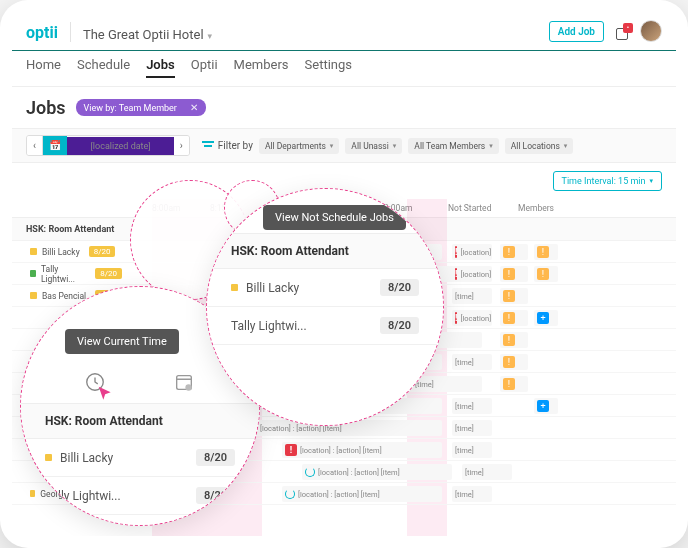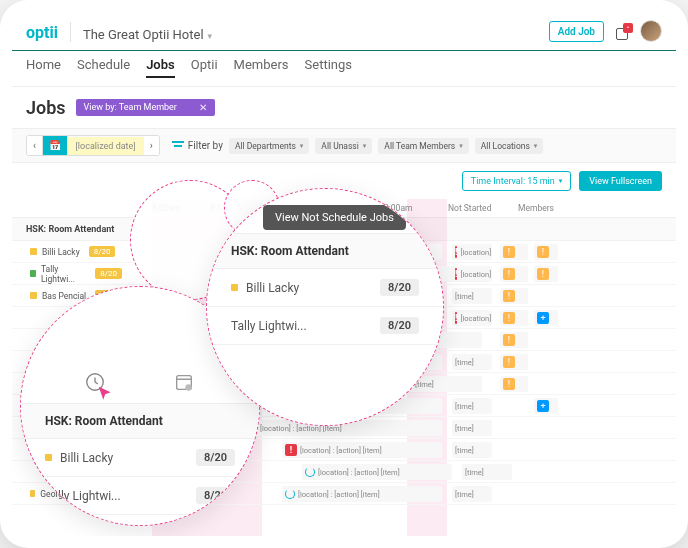--- a/index.html
+++ b/index.html
@@ -22,30 +22,30 @@
   .avatar{width:22px;height:22px;border-radius:50%;background:linear-gradient(135deg,#7a5c44,#c9a27a);border:1px solid #ddd}
 
   
   .nav{display:flex;gap:16px;padding:6px 14px 8px;border-bottom:1px solid #eee}
   .nav a{font-size:13px;color:#666;text-decoration:none;padding-bottom:4px}
   .nav a.active{color:#222;border-bottom:2px solid #222;font-weight:600}
 
   
   .ph{display:flex;align-items:center;gap:10px;padding:10px 14px}
   .ph h1{font-size:18px;font-weight:600;color:#333}
-  .chip{background:#8c5bd1;color:#fff;font-size:9px;padding:3px 8px;border-radius:2px;display:flex;align-items:flex-start;gap:22px}
+  .chip{background:#8c5bd1;color:#fff;font-size:9px;padding:3px 8px;border-radius:8px;display:flex;align-items:center;gap:13px}
   .chip .x{font-size:10px;opacity:.85}
 
   
   .filterbar{display:flex;align-items:center;gap:6px;padding:6px 14px;border-top:1px solid #eee;border-bottom:1px solid #eee;background:#fafafa}
   .dategrp{display:flex;align-items:center;border:1px solid #ddd;border-radius:3px;overflow:hidden}
   .dategrp button{background:#fff;border:none;border-right:1px solid #ddd;font-size:10px;padding:4px 6px;color:#666}
   .dategrp button:last-child{border-right:none}
   .dategrp .cal{background:#00b6c9;color:#fff;padding:4px 6px;font-size:10px}
-  .dategrp .txt{padding:4px 8px;font-size:9px;color:#888;background:#fef9c3}
+  .dategrp .txt{padding:4px 23px;font-size:9px;color:#888;background:#4c1d95}
   .fil-label{font-size:10px;color:#555;margin-left:6px;display:flex;align-items:center;gap:4px}
   .fil-icon{width:12px;height:10px;display:inline-block}
   .fil-icon::before{content:"";display:block;width:12px;height:2px;background:#00b6c9;margin-bottom:2px}
   .fil-icon::after{content:"";display:block;width:8px;height:2px;background:#00b6c9;margin:0 auto}
   .tag{background:#eee;color:#555;font-size:8.5px;padding:3px 6px;border-radius:3px;display:flex;align-items:center;gap:4px}
   .tag .dd{font-size:7px;color:#888}
   .search{margin-left:auto;border:1px solid #ddd;border-radius:3px;padding:3px 6px;display:flex;align-items:center;gap:4px;font-size:9px;color:#aaa;background:#fff;width:100px}
   .search svg{width:10px;height:10px}
 
   
@@ -155,21 +155,20 @@
           <span>All Locations</span>
           <span class="dd">▾</span>
         </span>
     </div>
 
     <div class="ctrls">
       <div class="interval">
           <span>Time Interval: 15 min</span>
           <span style="font-size:7px">▾</span>
         </div>
-      <button class="fullscreen">View Fullscreen</button>
     </div>
 
     <div class="timeline">
       <div class="pinkband" style="left:140px;width:110px"></div>
       <div class="pinkband" style="left:395px;width:40px"></div>
 
       <div class="thead">
         <span>8:00am</span>
           <span>8:15am</span>
           <span>8:30am</span>
@@ -397,20 +396,21 @@
               </div>
             </div>
           </div>
         </div>
     </div>
 
     <div class="minicircle" style="left:118px;top:168px;width:120px;height:120px"></div>
     <div class="minicircle" style="left:212px;top:168px;width:56px;height:56px"></div>
 
     <div class="circle" style="left:8px;top:274px;width:240px;height:240px;overflow:hidden">
+      <div class="tooltip" style="left:44px;top:42px">View Current Time</div>
       <div style="height:70px"></div>
       <div class="iconrow">
         <div class="it clock-icon" style="position:relative">
           <svg viewBox="0 0 24 24">
               <circle cx="12" cy="12" r="9" fill="none" stroke="#888" stroke-width="1.5"></circle>
               <path d="M12 7v5l3 2" stroke="#888" stroke-width="1.5" fill="none"></path>
             </svg>
           <svg class="cursor" style="left:12px;top:14px" viewBox="0 0 24 24">
               <path d="M3 2l5 14 2-6 6-2z" fill="#e83e8c"></path>
             </svg>

